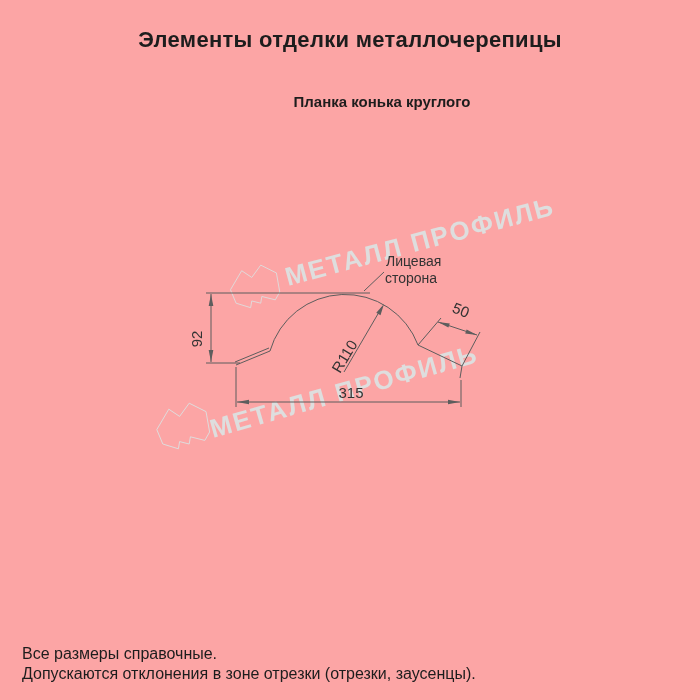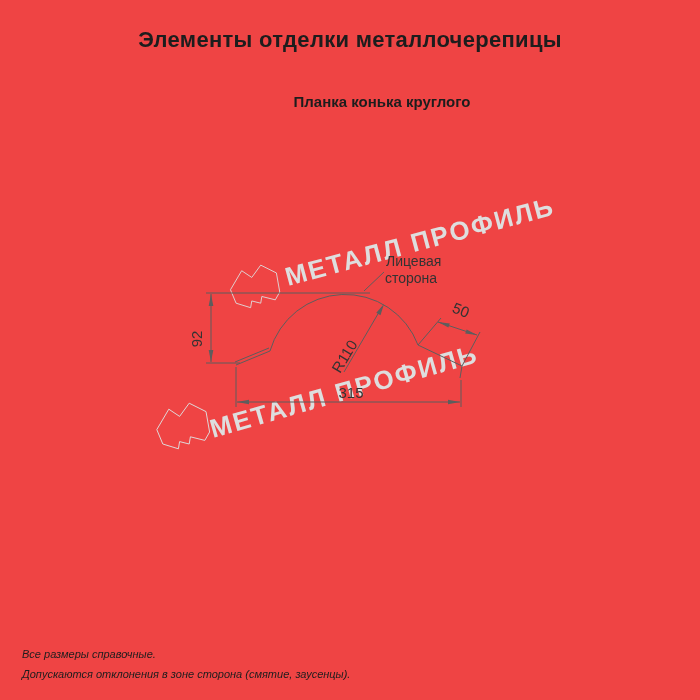--- a/index.html
+++ b/index.html
@@ -8,21 +8,21 @@
     background: #ffffff;
     width: 700px;
     height: 700px;
     overflow: hidden;
     font-family: "Liberation Sans", sans-serif;
   }
   .page {
     position: relative;
     width: 700px;
     height: 700px;
-    background: #ef4444;
+    background: #fca5a5;
   }
   .title {
     position: absolute;
     top: 27px;
     left: 0;
     width: 700px;
     text-align: center;
     font-size: 22px;
     font-weight: bold;
     color: #1d1d1d;
@@ -42,24 +42,23 @@
   }
   .drawing-svg {
     position: absolute;
     top: 0;
     left: 0;
   }
   .footer {
     position: absolute;
     left: 22px;
     top: 644px;
-    font-size: 11px;
+    font-size: 16px;
     color: #1d1d1d;
     line-height: 20px;
-    font-style: italic;
   }
   .wm-text {
     font-size: 26px;
     font-weight: bold;
     letter-spacing: 2px;
     fill: #dedede;
   }
   .dim-text {
     font-size: 15px;
     fill: #333333;
@@ -157,16 +156,16 @@
 
     <g>
       <line class="dline" x1="364" y1="291" x2="384" y2="272"></line>
       <text class="label-text" x="386" y="266">Лицевая</text>
       <text class="label-text" x="385" y="283">сторона</text>
     </g>
   </svg>
 
   <div class="footer">
     <div>Все размеры справочные.</div>
-    <div>Допускаются отклонения в зоне сторона (смятие, заусенцы).</div>
+    <div>Допускаются отклонения в зоне отрезки (отрезки, заусенцы).</div>
   </div>
 
 </div>
 
 </body></html>

